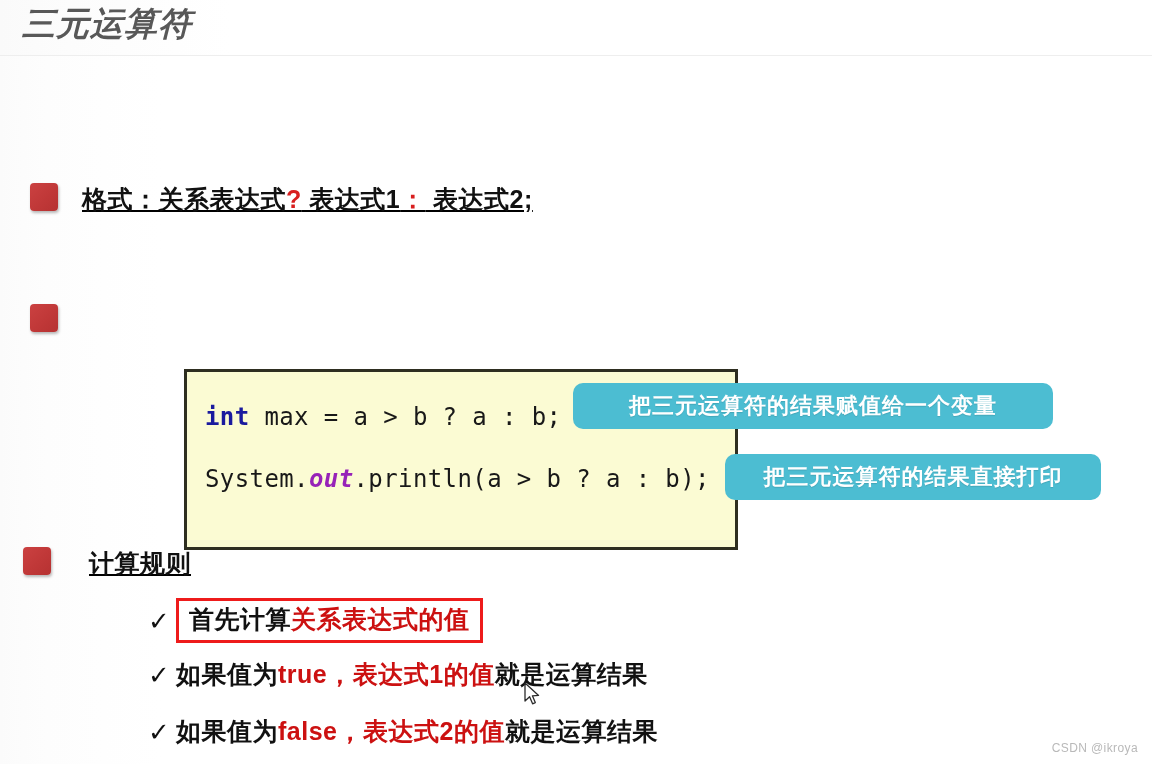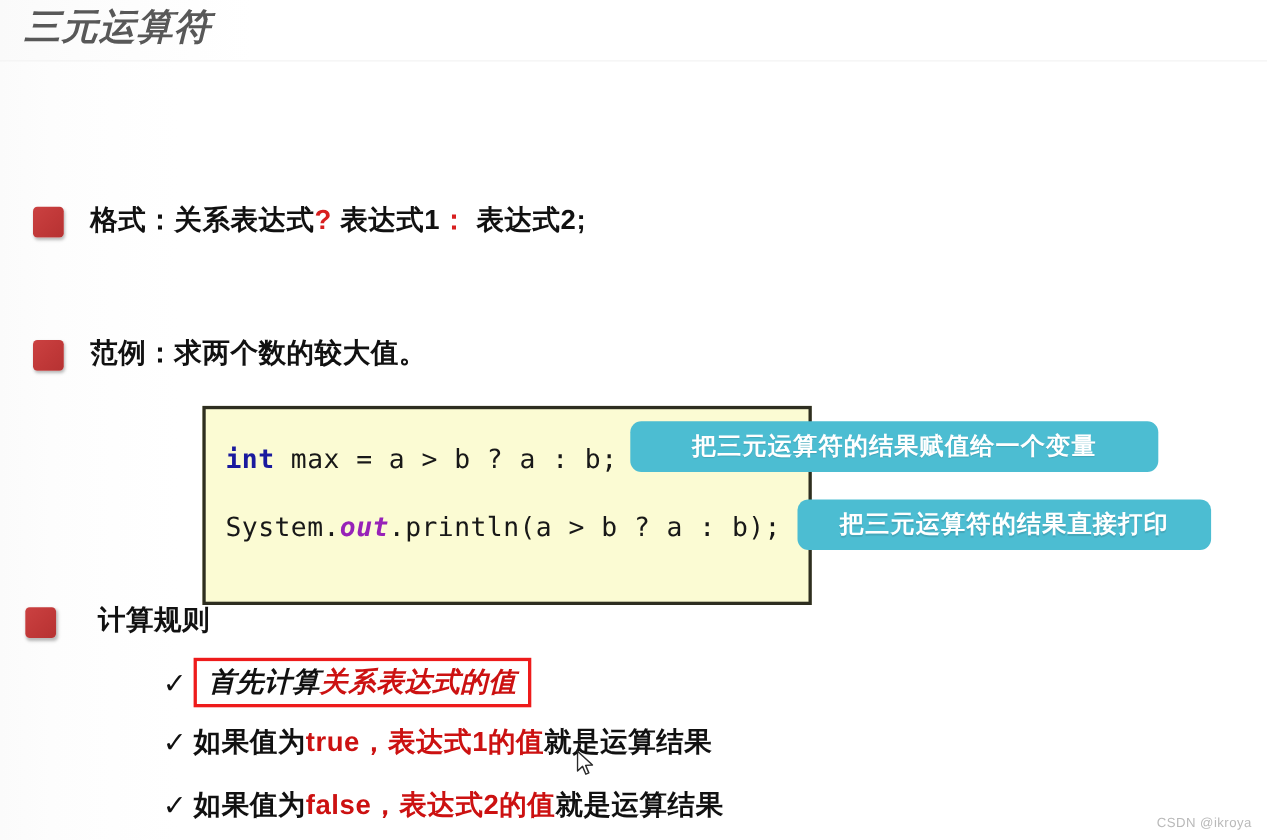--- a/index.html
+++ b/index.html
@@ -55,22 +55,23 @@
     font-weight: bold;
     color: #2b2b2b;
     white-space: nowrap;
     letter-spacing: 0.5px;
   }
 
   
   .bullet-row {
     position: absolute;
     display: flex;
-    align-items: flex-end;
-    white-space: nowrap;
+    align-items: flex-start;
+    white-space: nowrap;
+    text-decoration: underline;
   }
   .bullet-square {
     width: 28px;
     height: 28px;
     border-radius: 4px;
     background: linear-gradient(135deg, #cb4141 0%, #c03838 55%, #b63232 100%);
     box-shadow: 1px 2px 3px rgba(0,0,0,0.28);
     flex: none;
   }
   .bullet-text {
@@ -164,21 +165,20 @@
 
   #rule-1 { left: 148px; top: 542px; }
   #rule-2 { left: 148px; top: 602px; }
   #rule-3 { left: 148px; top: 659px; }
 
   .rule-highlight-box {
     border: 3px solid #ee1b1b;
     padding: 2px 10px 4px 10px;
     background: #ffffff;
     box-sizing: border-box;
-    font-style: italic;
   }
 
   
   .cursor {
     position: absolute;
     left: 524px;
     top: 626px;
     width: 18px;
     height: 26px;
     pointer-events: none;
@@ -205,21 +205,20 @@
 <div class="slide-body">
 
 
   <div class="bullet-row" id="bullet-format">
     <span class="bullet-square"></span>
     <span class="bullet-text"><span>格式：关系表达式</span><span class="accent-red">?</span><span> 表达式1</span><span class="accent-red">：</span><span> 表达式2;</span></span>
   </div>
 
   <div class="bullet-row" id="bullet-example">
     <span class="bullet-square"></span>
-    <span class="bullet-text">范例：求两个数的较大值。</span>
   </div>
 
   <div class="code-block">
     <div class="code-line" id="code-line-1"><span class="kw-type">int</span><span> max = a &gt; b ? a : b;</span></div>
     <div class="code-line" id="code-line-2"><span>System.</span><span class="kw-field">out</span><span>.println(a &gt; b ? a : b);</span></div>
   </div>
 
   <div class="callout" id="callout-print">把三元运算符的结果直接打印</div>
   <div class="callout" id="callout-assign">把三元运算符的结果赋值给一个变量</div>
 

